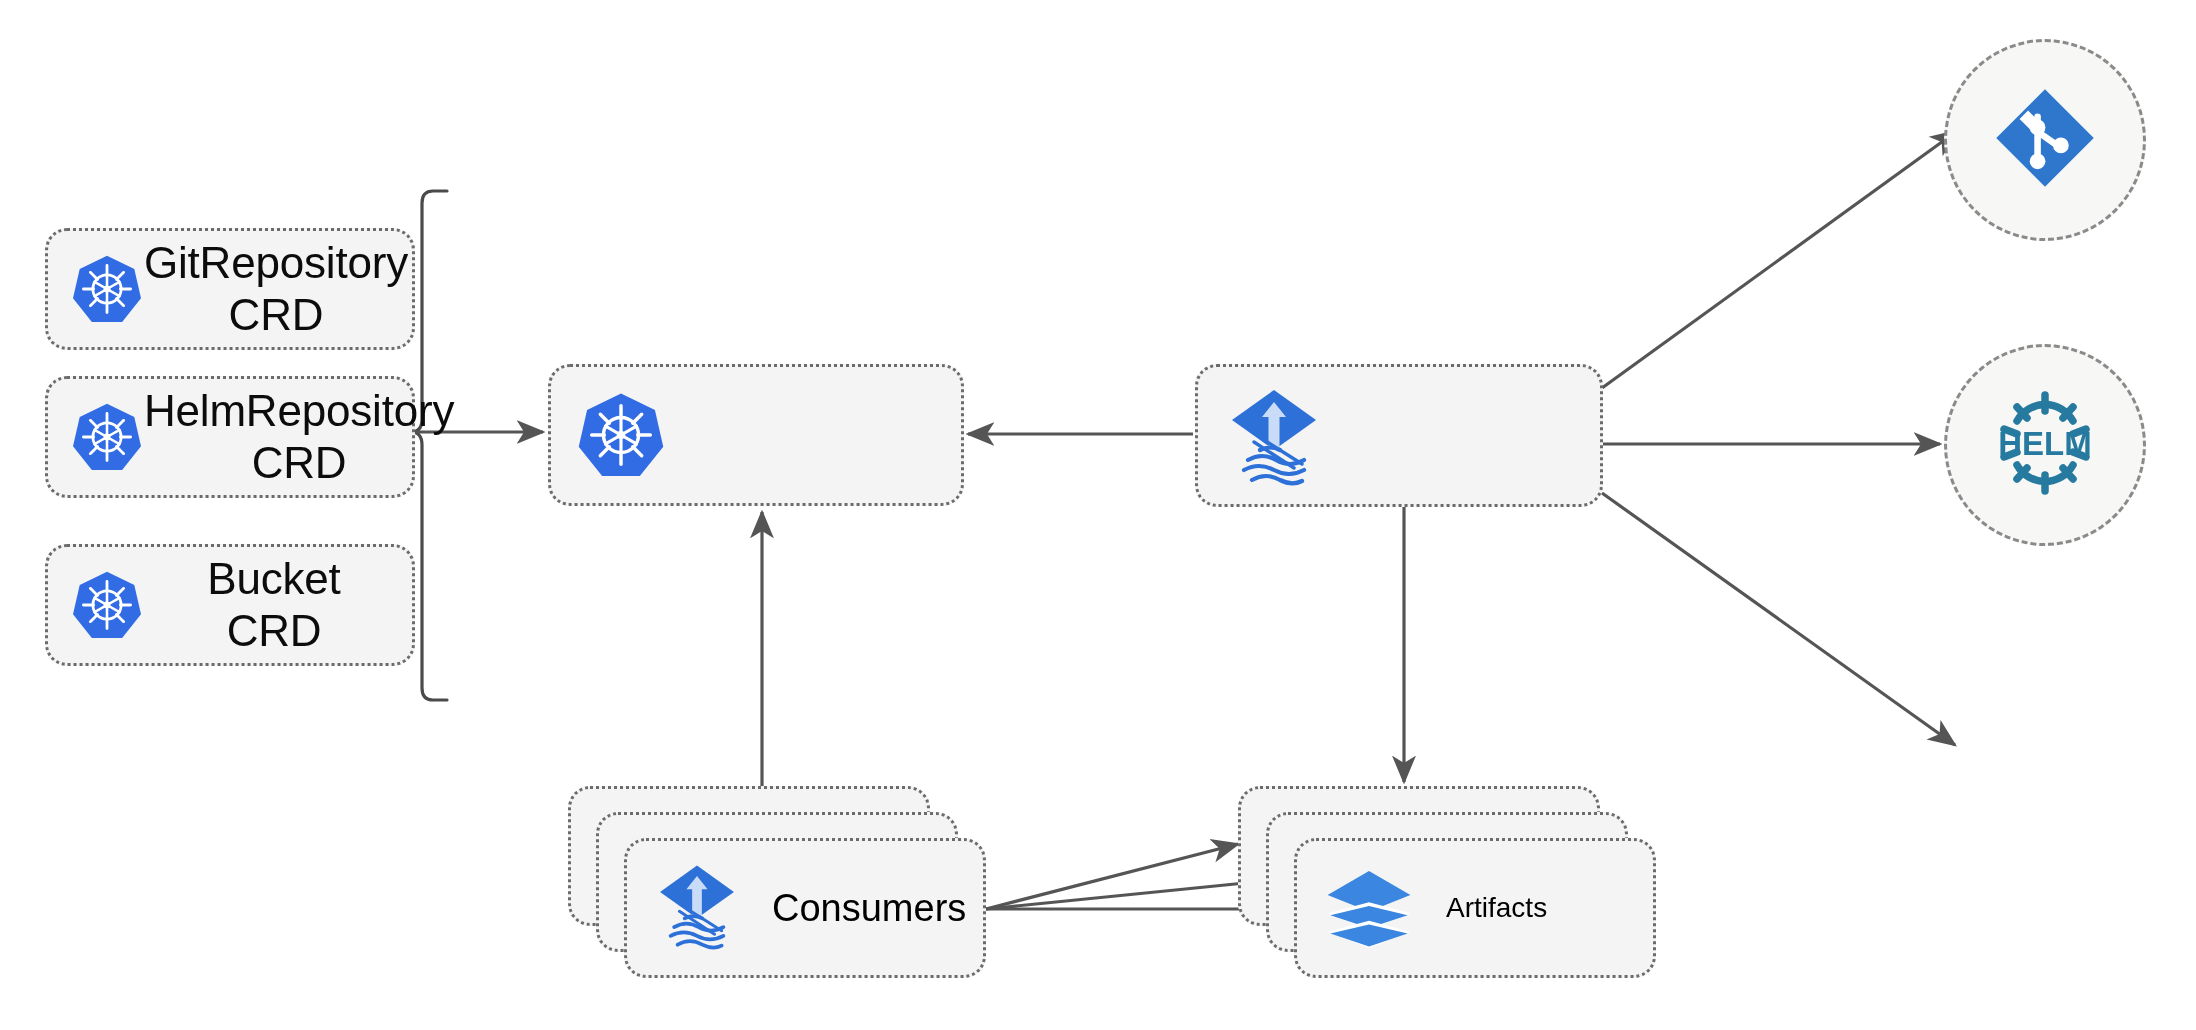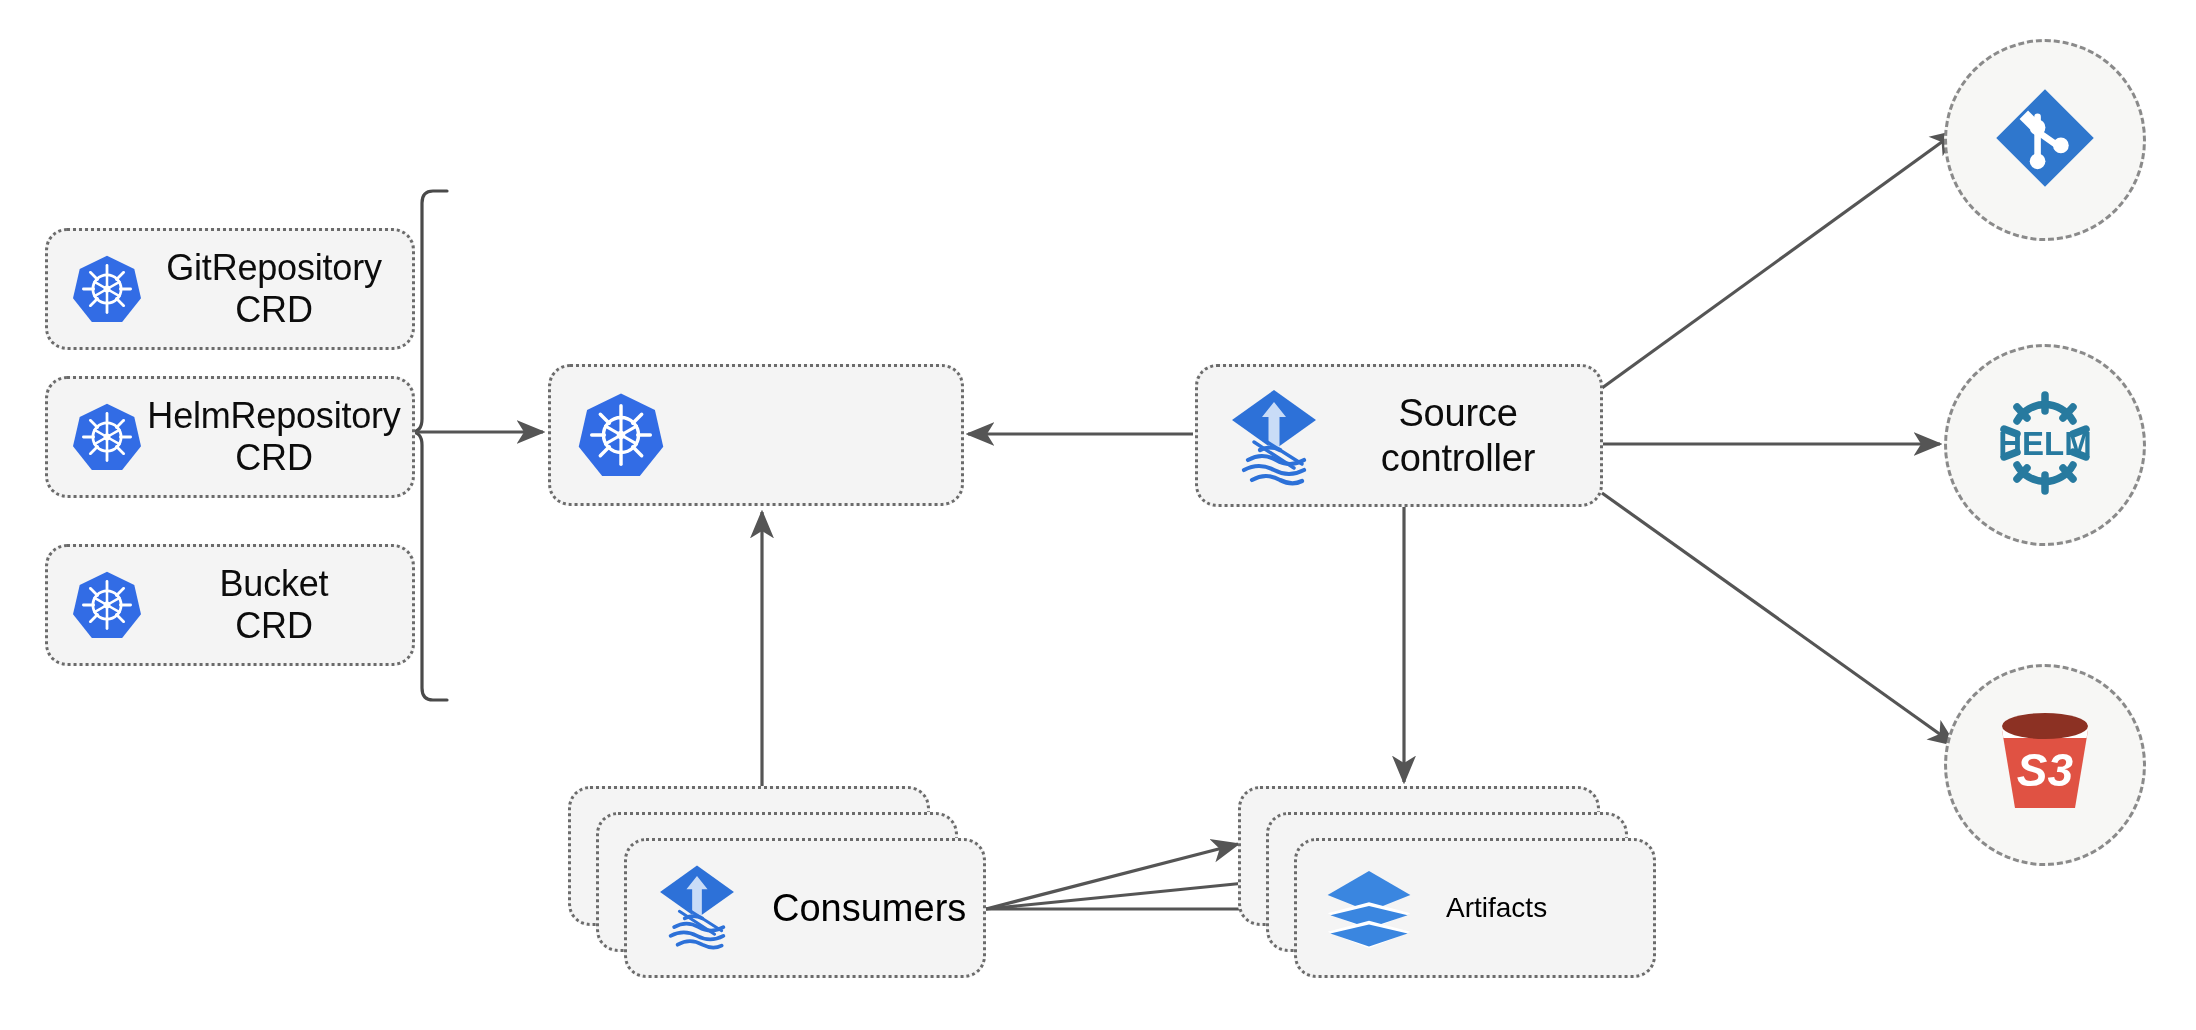--- a/index.html
+++ b/index.html
@@ -46,21 +46,21 @@
     align-items: center;
     justify-content: center;
   }
 
   
   .crd {
     width: 370px;
     height: 122px;
     padding-left: 22px;
   }
-  .crd .label { font-size: 36px; }
+  .crd .label { font-size: 44px; }
 
   
   .circle {
     position: absolute;
     box-sizing: border-box;
     width: 202px;
     height: 202px;
     border-radius: 50%;
     border: 3px dashed #8a8a8a;
     background: #f7f7f5;
@@ -257,22 +257,20 @@
         <g stroke="#2D71D8" stroke-width="4.2" fill="none" stroke-linecap="round">
           <path d="M24 76 Q38 68 52 76 Q66 84 80 76"></path>
           <path d="M20 86 Q35 78 50 86 Q65 94 80 86"></path>
           <path d="M28 96 Q42 88 56 96 Q68 102 78 97"></path>
           <path d="M36 66 Q46 61 56 66"></path>
           <path d="M30 58 L70 84" stroke-width="3.4"></path>
           <path d="M40 56 L78 80" stroke-width="3.4"></path>
         </g>
       </svg>
     </span>
-    <span class="label">Source
-controller</span>
   </div>
 
   <div class="stack-card" style="left:568px; top:786px; width:362px; height:140px;"></div>
   <div class="stack-card" style="left:596px; top:812px; width:362px; height:140px;"></div>
   <div class="stack-card stack-front" style="left:624px; top:838px; width:362px; height:140px;">
     <span class="nodeicon">
       <svg width="88" height="92" viewBox="0 0 100 104" xmlns="http://www.w3.org/2000/svg">
         <path d="M50 6 L92 36 L50 66 L8 36 Z" fill="#2D71D8"></path>
         <path d="M50 18 L62 33 L55.5 33 L55.5 66 L44.5 66 L44.5 33 L38 33 Z" fill="#C9DCF7"></path>
         <g stroke="#2D71D8" stroke-width="4.2" fill="none" stroke-linecap="round">
@@ -336,27 +334,14 @@
           <line x1="20" y1="42" x2="33" y2="47"></line>
           <line x1="102" y1="42" x2="89" y2="47"></line>
           <line x1="20" y1="70" x2="33" y2="65"></line>
           <line x1="102" y1="70" x2="89" y2="65"></line>
         </g>
         <text x="61" y="68" text-anchor="middle" font-family="Liberation Sans, sans-serif" font-size="33" font-weight="bold" fill="#277A9F">HELM</text>
       </svg>
     </span>
   </div>
 
-  <div class="circle" style="left:1944px; top:664px;">
-    <span>
-      <svg width="116" height="110" viewBox="0 0 116 110" xmlns="http://www.w3.org/2000/svg">
-
-        <path d="M15 22 L101 22 L88 100 L28 100 Z" fill="#E05243"></path>
-
-        <path d="M15 22 L101 22 L99.6 30 L16.4 30 Z" fill="#ffffff"></path>
-
-        <ellipse cx="58" cy="18" rx="43" ry="13" fill="#8C3123"></ellipse>
-        <text x="58" y="78" text-anchor="middle" font-family="Liberation Sans, sans-serif" font-size="46" font-weight="bold" font-style="italic" fill="#ffffff">S3</text>
-      </svg>
-    </span>
-  </div>
 
 </div>
 
 </body></html>

